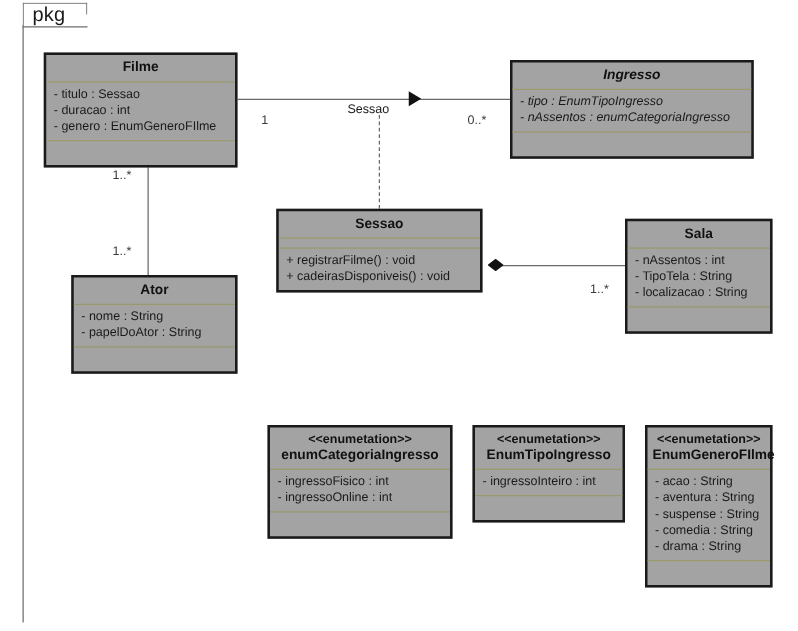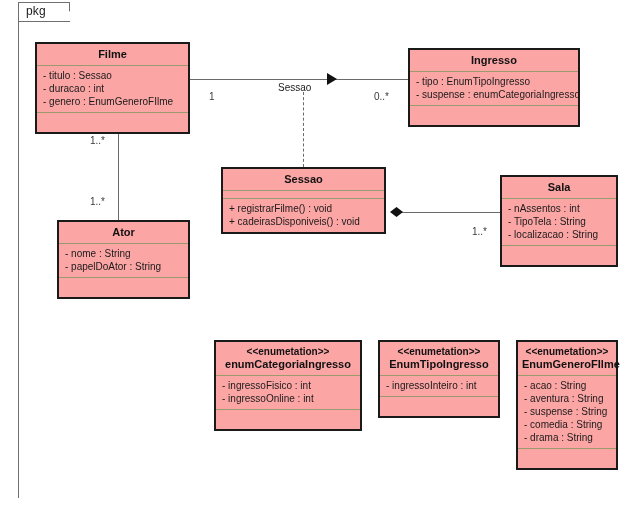--- a/index.html
+++ b/index.html
@@ -46,29 +46,29 @@
     left: 18px;
     top: 21px;
     width: 52px;
     height: 1px;
     background: #6f6f6f;
   }
   #pkg-tab-label {
     position: absolute;
     left: 26px;
     top: 4px;
-    font-size: 12px;
+    font-size: 16px;
     color: #1a1a1a;
     letter-spacing: 0.2px;
   }
 
   
   .uml-class {
     position: absolute;
-    background: #fca5a5;
+    background: #a3a3a3;
     border: 2px solid #1a1a1a;
     box-sizing: border-box;
   }
   .uml-name {
     text-align: center;
     font-size: 11px;
     font-weight: bold;
     color: #111111;
     padding: 4px 4px 4px 4px;
     border-bottom: 1px solid #9a9a6e;
@@ -172,25 +172,25 @@
   <div class="uml-class" style="left:35px; top:42px; width:155px;">
     <div class="uml-name">Filme</div>
     <div class="uml-compartment">
       <div class="uml-item">- titulo : Sessao</div>
       <div class="uml-item">- duracao : int</div>
       <div class="uml-item">- genero : EnumGeneroFIlme</div>
     </div>
     <div class="uml-compartment empty"></div>
   </div>
 
-  <div class="uml-class" style="left:408px; top:48px; width:172px;">
+  <div class="uml-class" style="left:408px; top:48px; width:195px;font-style:italic;">
     <div class="uml-name">Ingresso</div>
     <div class="uml-compartment">
       <div class="uml-item">- tipo : EnumTipoIngresso</div>
-      <div class="uml-item">- suspense : enumCategoriaIngresso</div>
+      <div class="uml-item">- nAssentos : enumCategoriaIngresso</div>
     </div>
     <div class="uml-compartment empty"></div>
   </div>
 
   <div class="uml-class" style="left:221px; top:167px; width:165px;">
     <div class="uml-name">Sessao</div>
     <div class="uml-compartment">
     </div>
     <div class="uml-compartment">
       <div class="uml-item">+ registrarFilme() : void</div>

